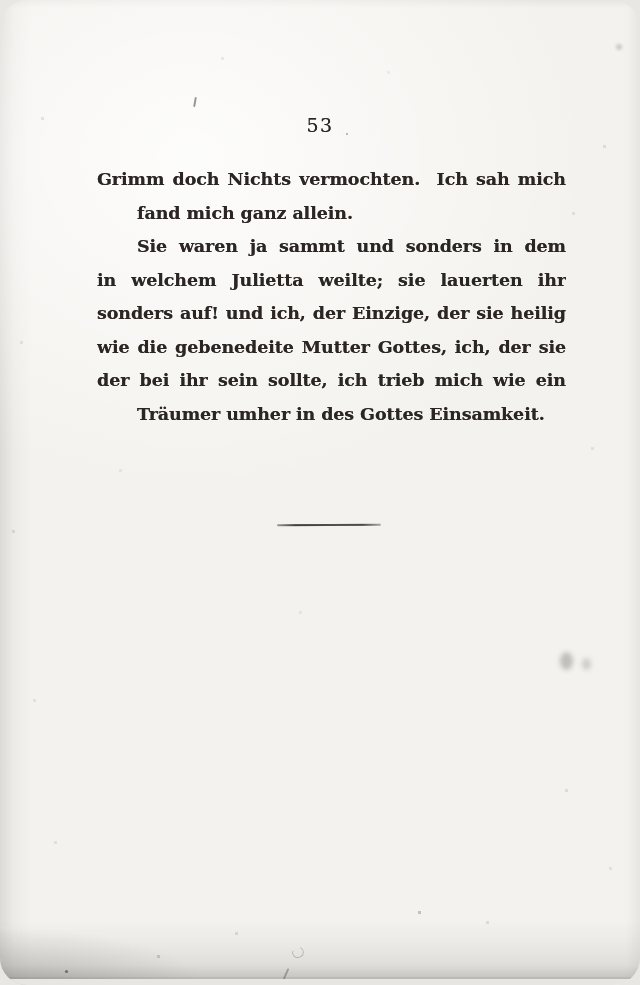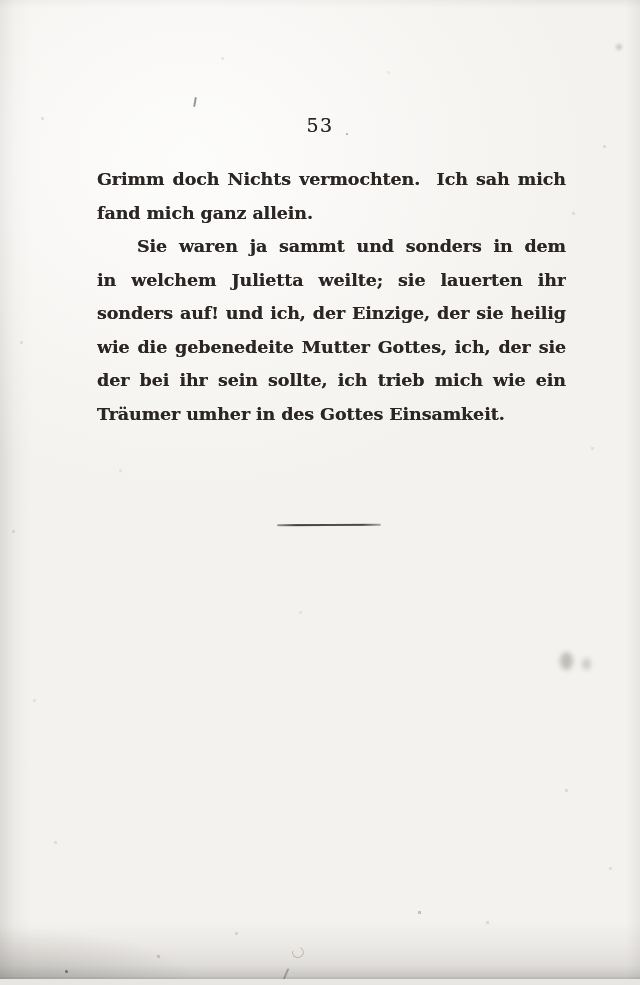--- a/index.html
+++ b/index.html
@@ -14,20 +14,21 @@
     overflow: hidden;
     background:
       radial-gradient(ellipse 620px 520px at 30% 16%, rgba(255,255,255,0.8), rgba(255,255,255,0) 65%),
       radial-gradient(ellipse 280px 80px at 0% 100%, rgba(108,105,101,0.30), rgba(108,105,101,0) 72%),
       linear-gradient(to right, rgba(125,122,117,0.20), rgba(125,122,117,0.06) 14px, rgba(125,122,117,0) 32px),
       linear-gradient(to left, rgba(125,122,117,0.10), rgba(125,122,117,0) 14px),
       linear-gradient(to bottom, rgba(125,122,117,0.10), rgba(125,122,117,0) 8px),
       #f4f2ee;
     font-family: "DejaVu Serif", "Liberation Serif", serif;
     color: #2b2623;
+    border-radius: 27px;
   }
   
   .bottom-shade {
     position: absolute;
     left: 0; right: 0;
     bottom: 6px;
     height: 56px;
     background: linear-gradient(to bottom,
       rgba(120,117,112,0) 0%,
       rgba(120,117,112,0.08) 45%,
@@ -67,20 +68,21 @@
     text-shadow: 0 0 0.6px rgba(43,38,35,0.65);
   }
   .line {
     height: 33.5px;
     overflow: hidden;
     text-align: justify;
     text-align-last: justify;
   }
   .line.endpara {
     text-align-last: left;
+    margin-left: 40px;
   }
   .line.indent {
     text-indent: 40px;
   }
   
   .rule {
     position: absolute;
     left: 277px;
     top: 524px;
     width: 104px;

